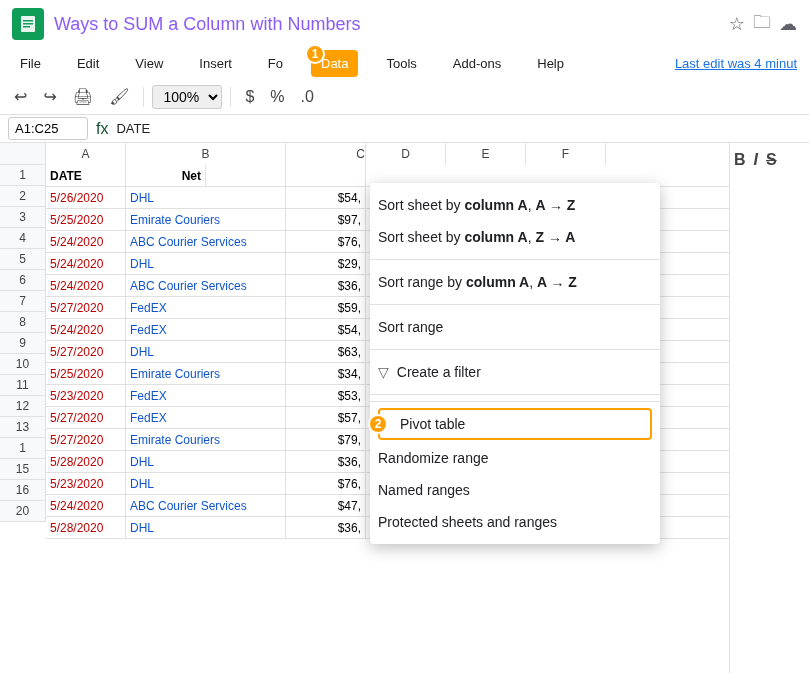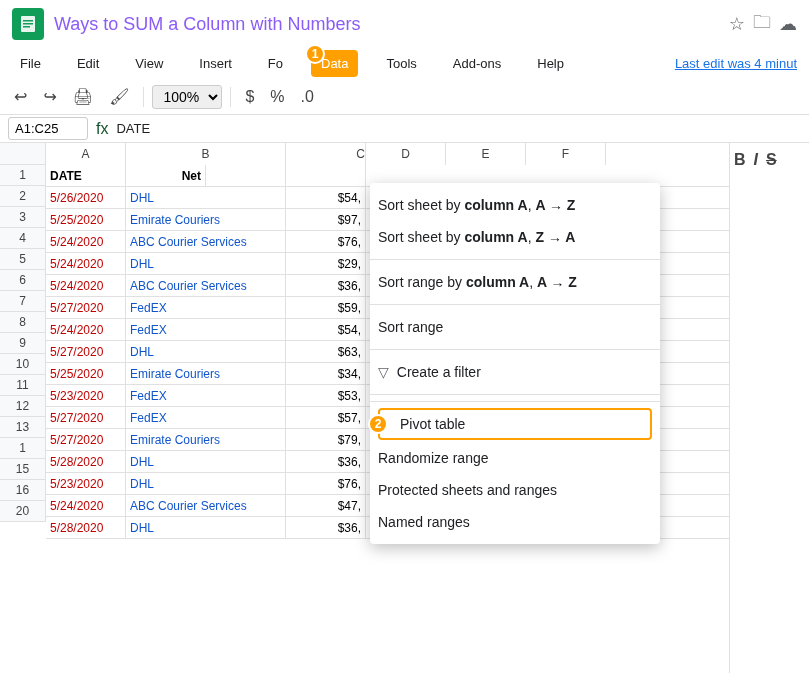--- a/index.html
+++ b/index.html
@@ -538,19 +538,19 @@
       <div class="dropdown-separator"></div>
       <div class="dropdown-separator"></div>
       <div class="dropdown-item pivot-item" style="position: relative; margin: 2px 8px;">
         <span class="pivot-badge">2</span>
         <span style="font-size:14px;">Pivot table</span>
       </div>
       <div class="dropdown-item">
         <span>Randomize range</span>
       </div>
       <div class="dropdown-item">
+        <span>Named ranges</span>
+      </div>
+      <div class="dropdown-item">
         <span>Protected sheets and ranges</span>
-      </div>
-      <div class="dropdown-item">
-        <span>Named ranges</span>
       </div>
     </div>
 </div>
 
 </body></html>

